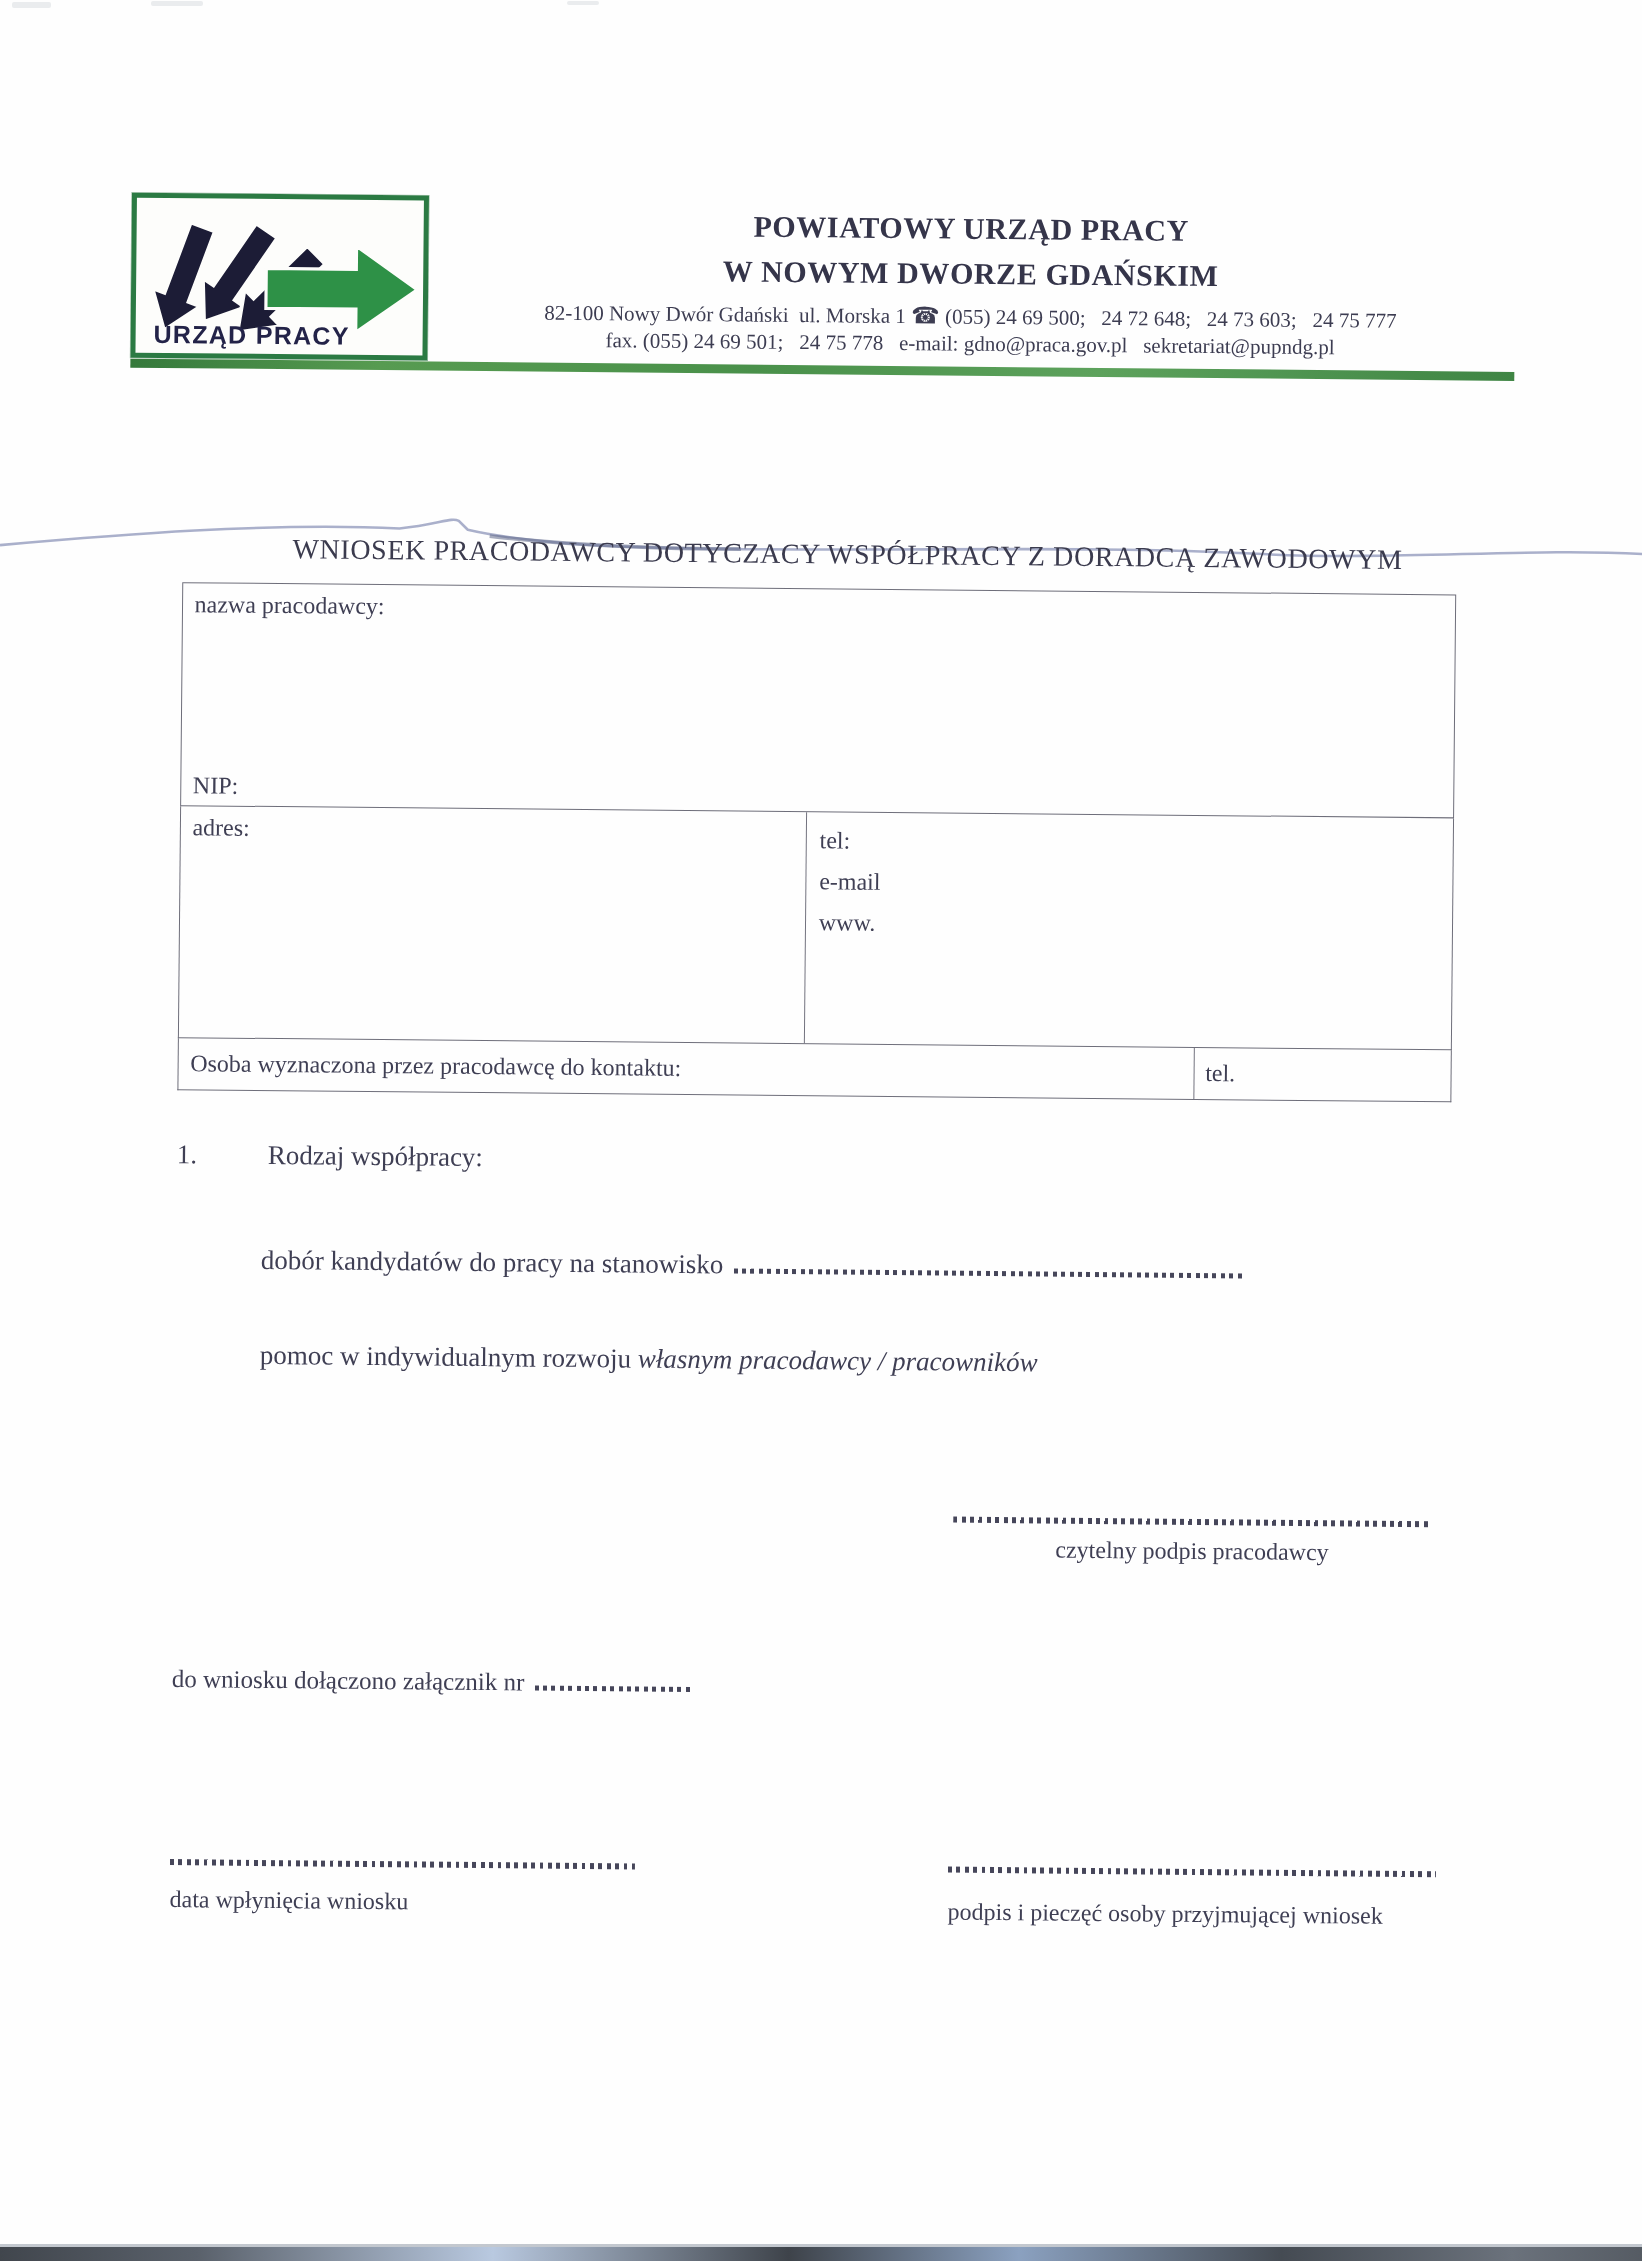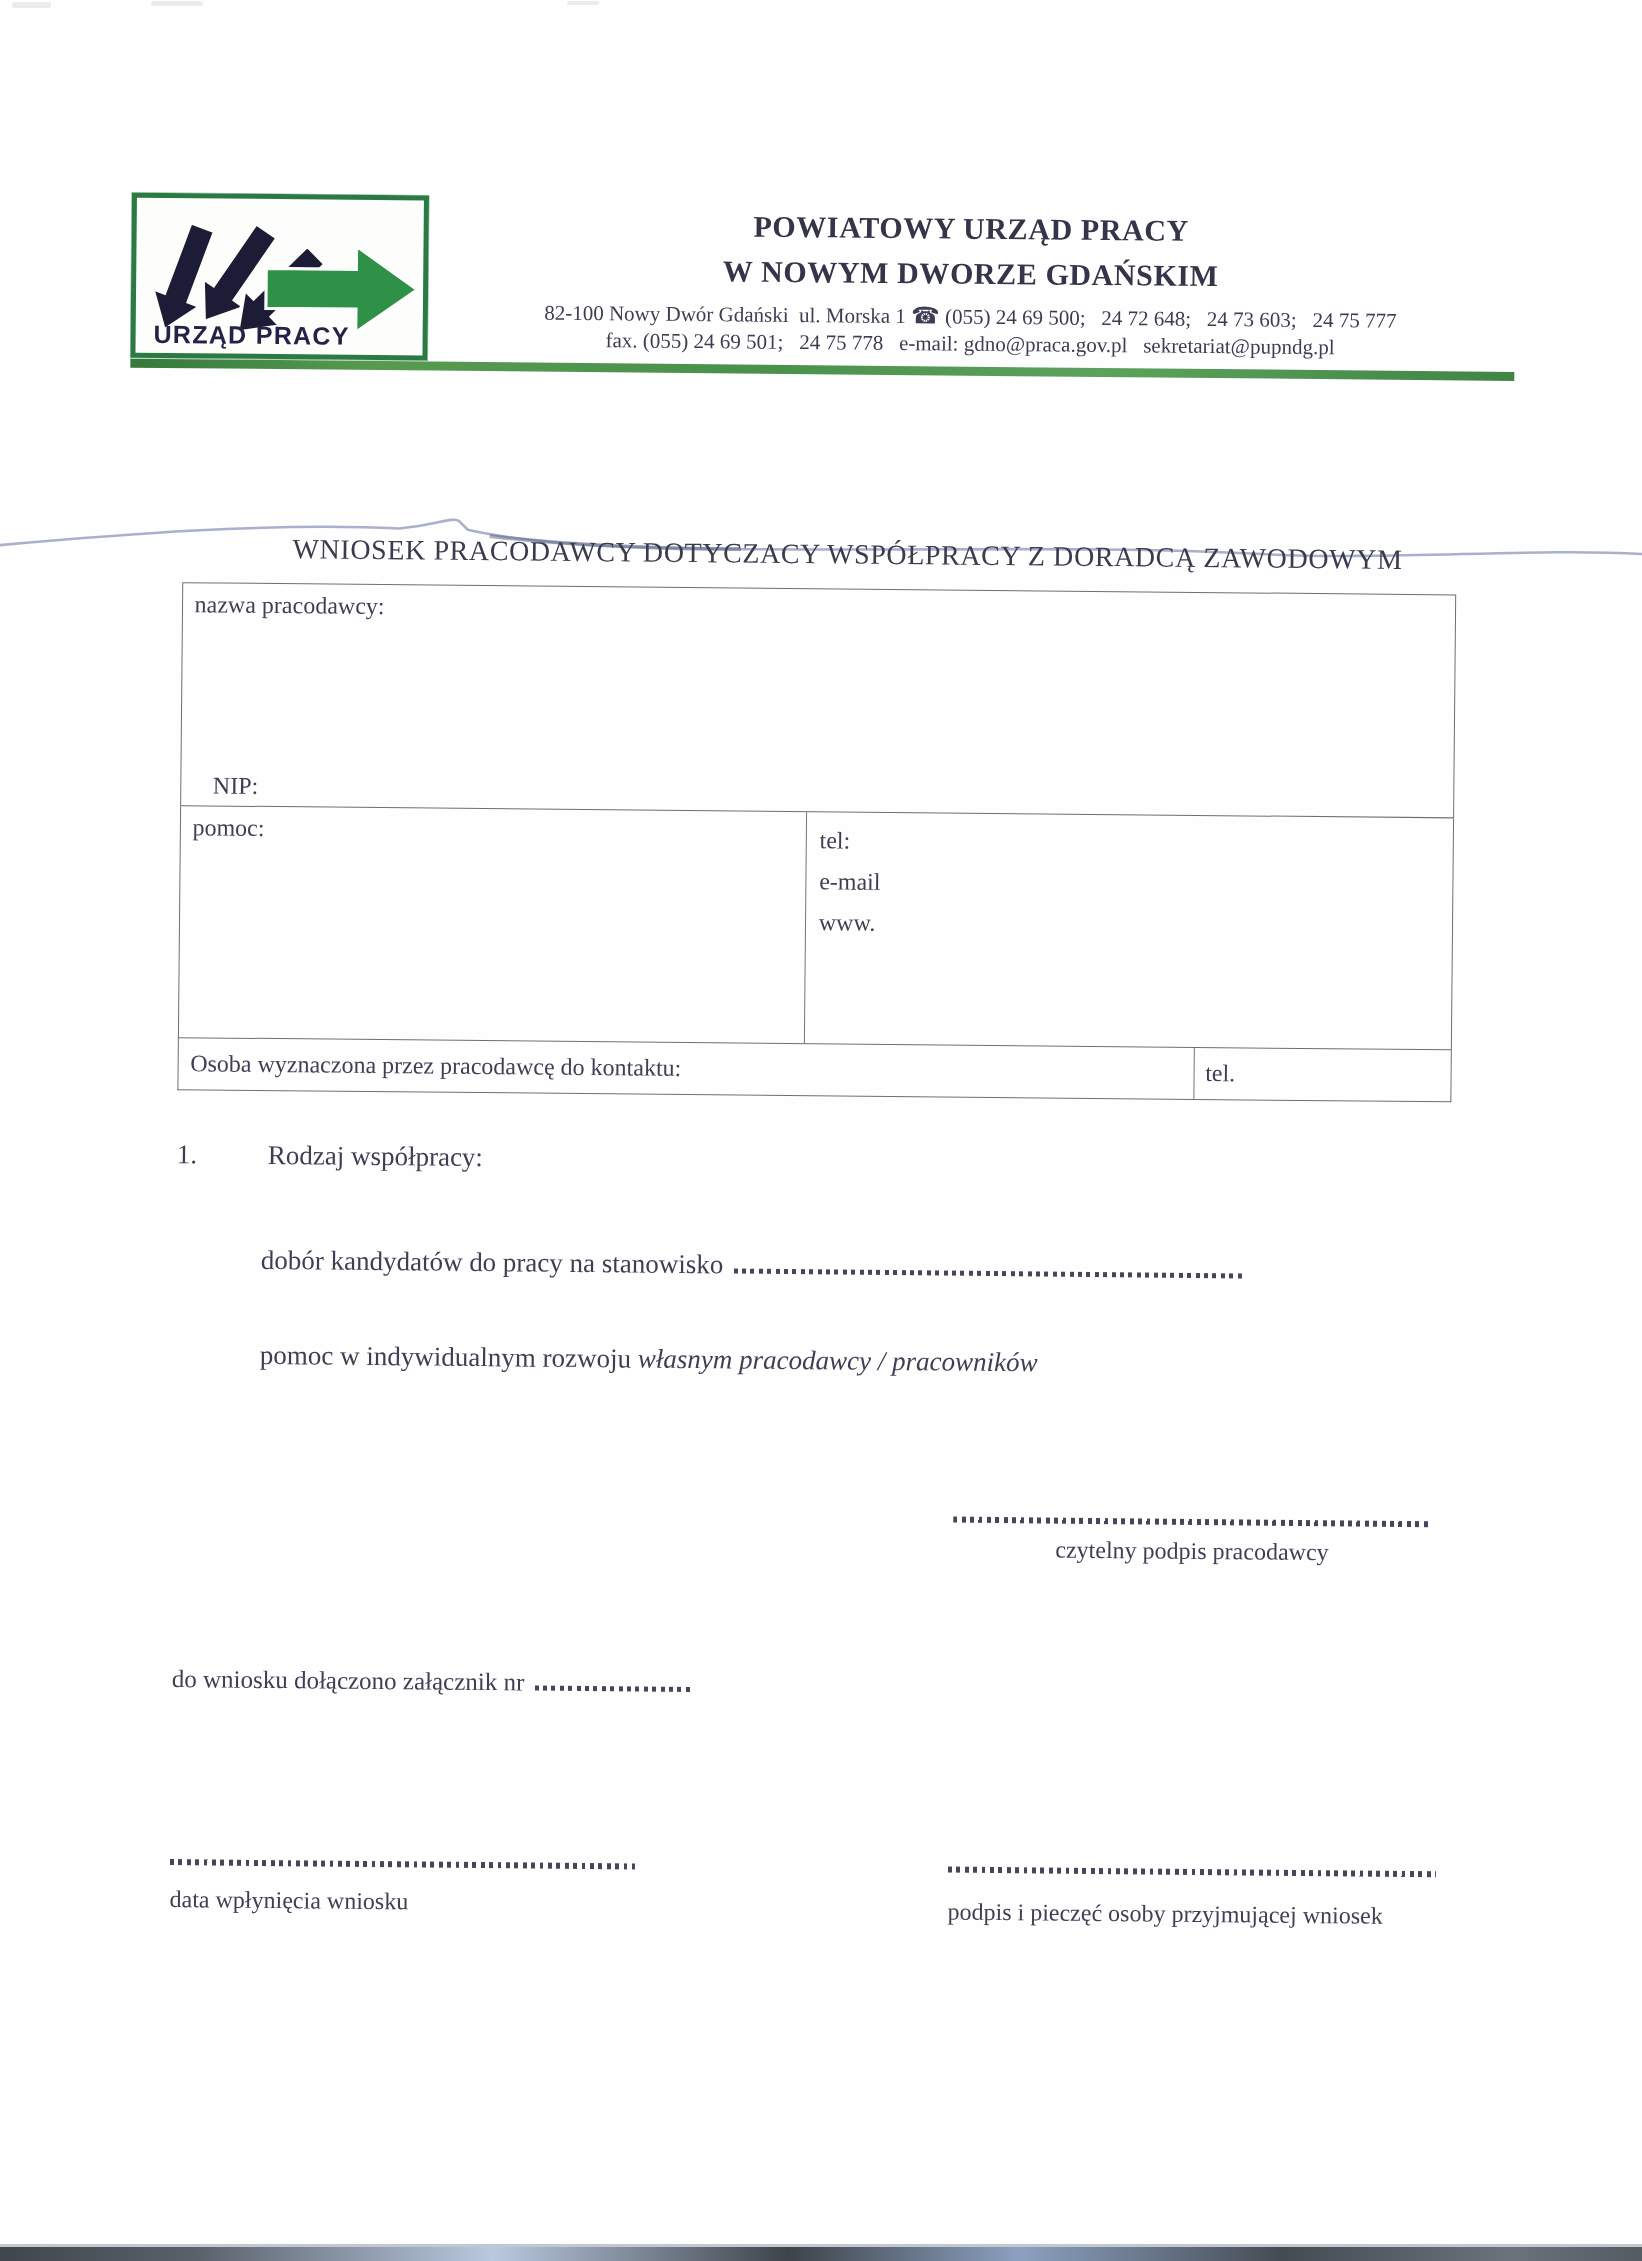--- a/index.html
+++ b/index.html
@@ -43,21 +43,21 @@
   
   .form-title{
     position:absolute;left:213px;top:532px;width:1276px;text-align:center;
     font-size:28px;letter-spacing:0.6px;color:#3b3b4e;
   }
 
   
   .formtable{position:absolute;left:186px;top:582px;width:1274px;font-size:24px;color:#3f3f54;}
   .t-row1{position:relative;height:224px;border:1.9px solid #6e6e7a;box-sizing:border-box;}
   .lbl-nazwa{position:absolute;left:11.6px;top:7.7px;}
-  .lbl-nip{position:absolute;left:11.6px;bottom:6.4px;margin-left:20px;}
+  .lbl-nip{position:absolute;left:11.6px;bottom:6.4px;}
   .t-row2{display:flex;height:232px;border:1.9px solid #6e6e7a;border-top:0;box-sizing:border-box;}
   .t-row2 .cell-a{width:49.2%;border-right:1.3px solid #73737f;box-sizing:border-box;padding:7.7px 0 0 11.6px;}
   .t-row2 .cell-b{flex:1;padding:7.7px 0 0 13px;line-height:1.72;}
   .t-row3{display:flex;height:52px;border:1.9px solid #6e6e7a;border-top:0;box-sizing:border-box;}
   .t-row3 .cell-a{width:79.9%;border-right:1.3px solid #73737f;box-sizing:border-box;display:flex;align-items:center;padding-left:11.6px;}
   .t-row3 .cell-b{flex:1;display:flex;align-items:center;padding-left:10.3px;}
 
   
   .section1{position:absolute;left:186px;top:1139px;width:1282px;font-size:27px;color:#3f3f54;}
   .s1-heading{display:flex;}
@@ -128,21 +128,21 @@
 
     <div class="form-title">WNIOSEK PRACODAWCY DOTYCZACY WSPÓŁPRACY Z DORADCĄ ZAWODOWYM</div>
 
     <div class="formtable">
       <div class="t-row1">
         <div class="lbl-nazwa">nazwa pracodawcy:</div>
         <div class="lbl-nip">NIP:</div>
       </div>
       <div class="t-row2">
         <div class="cell-a">
-          <span>pomoc:</span>
+          <span>adres:</span>
         </div>
         <div class="cell-b">
           <div>tel:</div>
           <div>e-mail</div>
           <div>www.</div>
         </div>
       </div>
       <div class="t-row3">
         <div class="cell-a">
           <span>Osoba wyznaczona przez pracodawcę do kontaktu:</span>

